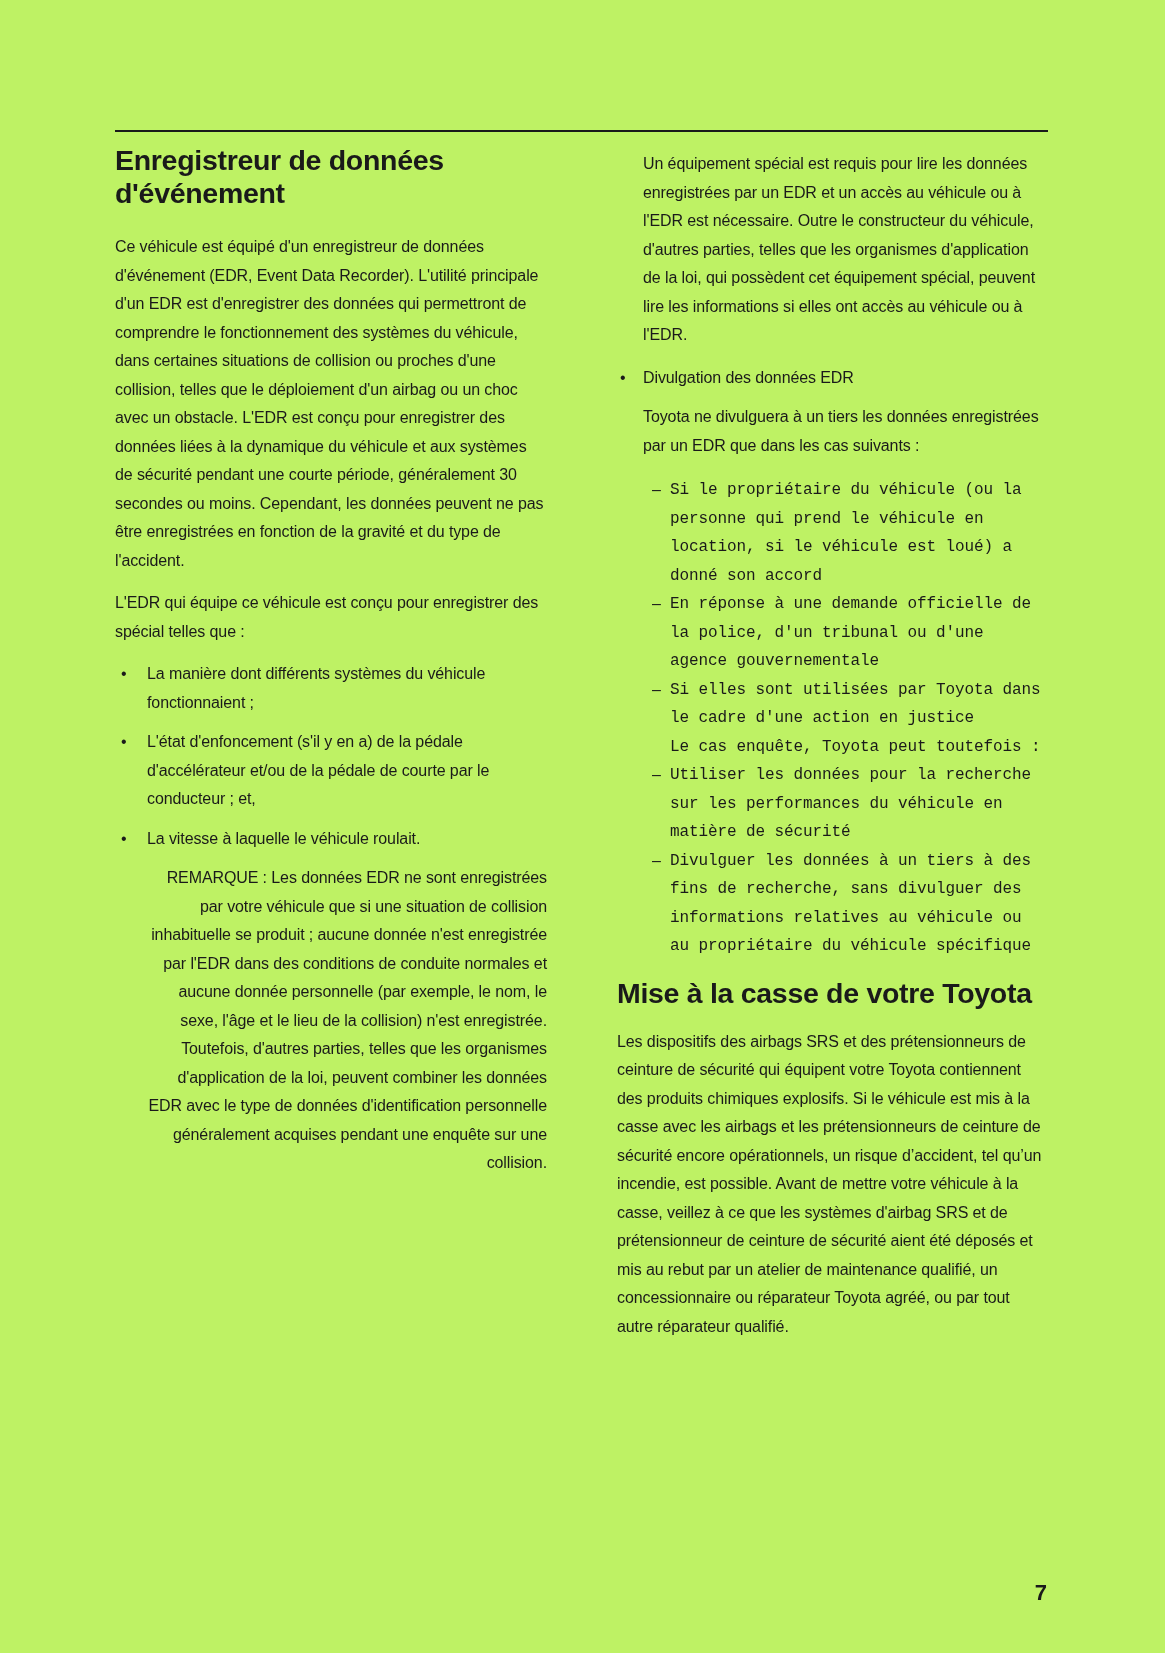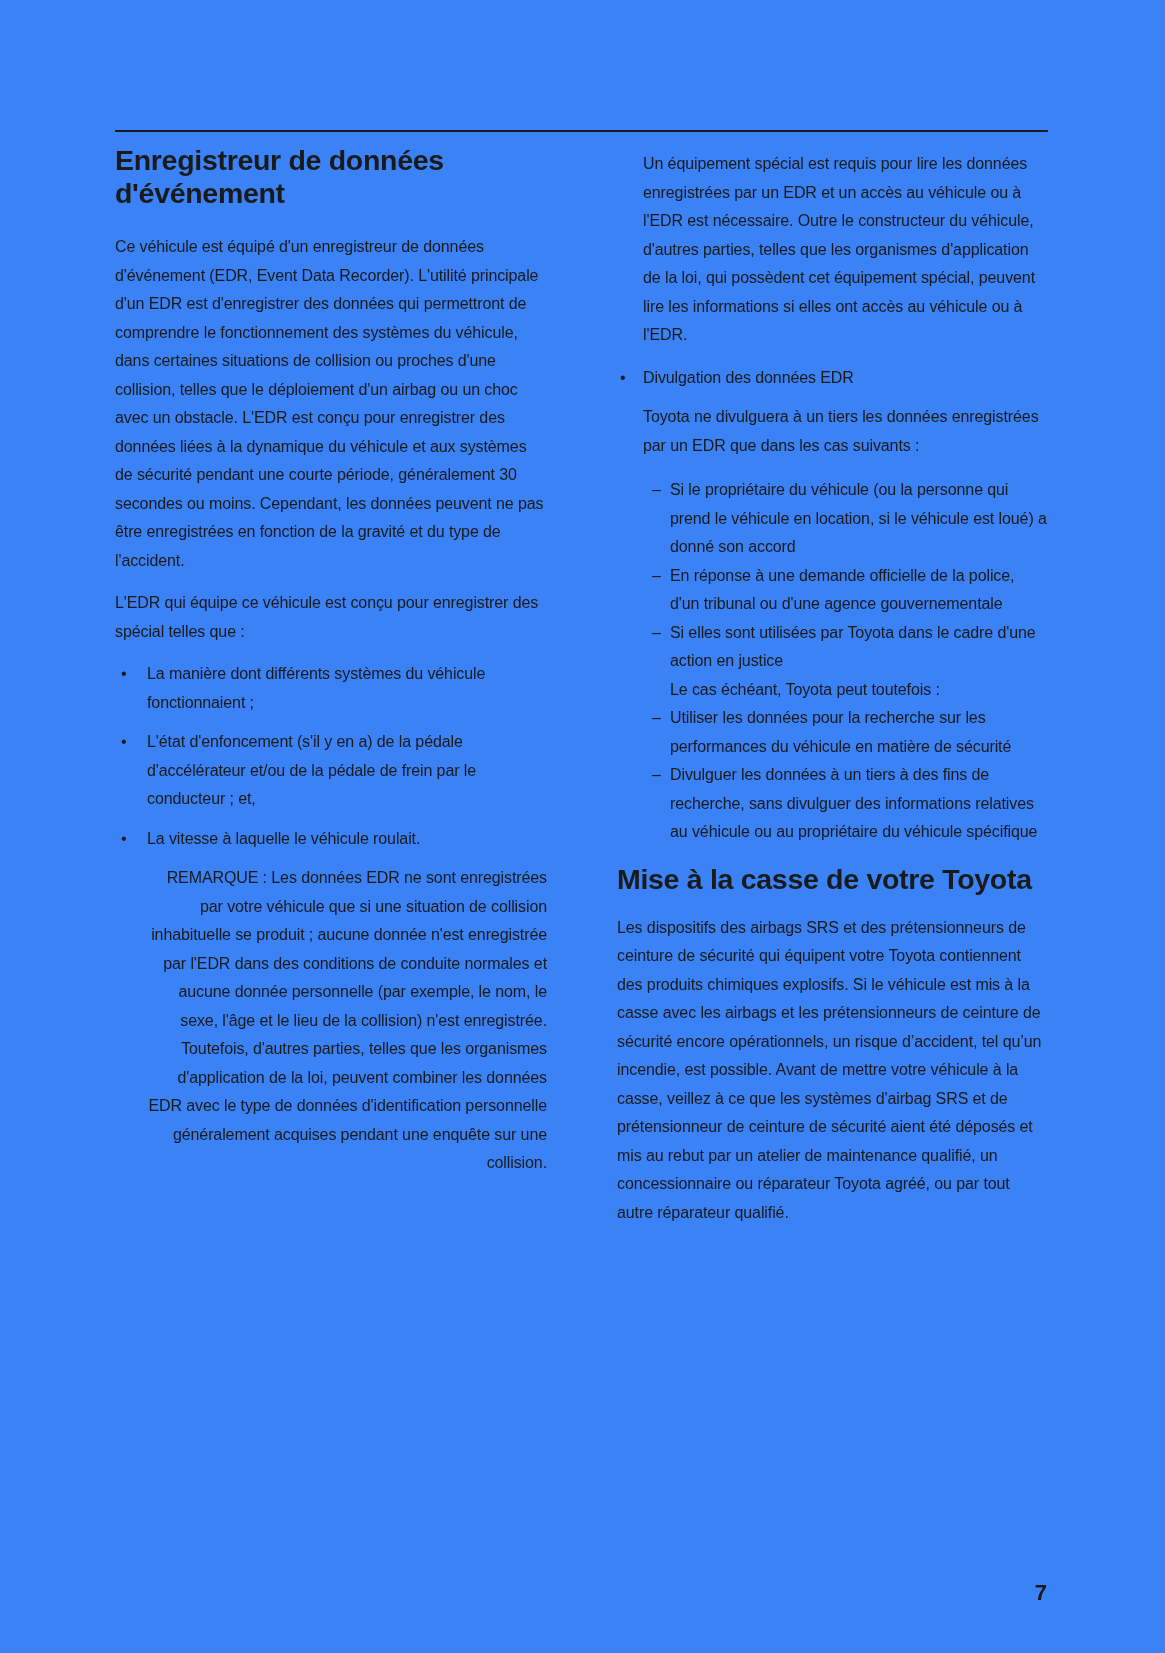--- a/index.html
+++ b/index.html
@@ -1,21 +1,21 @@
 <!DOCTYPE html>
 <html lang="fr"><head>
 <meta charset="utf-8">
 <style>
   * { box-sizing: border-box; }
   html, body { margin: 0; padding: 0; background: #ffffff; }
   .page {
     position: relative;
     width: 1165px;
     height: 1653px;
-    background: #3b82f6;
+    background: #bef264;
     font-family: "Liberation Sans", "DejaVu Sans", sans-serif;
     color: #1a1a1a;
     overflow: hidden;
   }
   .top-rule {
     position: absolute;
     left: 115px;
     top: 130px;
     width: 933px;
     height: 2px;
@@ -56,21 +56,21 @@
   .bullet { display: flex; margin: 0 0 11px 0; }
   .col.left .bullet .marker  { flex: none; width: 32px; padding-left: 6px; }
   .col.right .bullet .marker { flex: none; width: 26px; padding-left: 3px; }
   .bullet .text { flex: 1; }
 
   .col.right .indent { margin-left: 26px; }
   .col.right .tight  { margin-bottom: 16px; }
 
   .case { display: flex; margin: 0 0 0 35px; }
   .case .marker { flex: none; width: 18px; }
-  .case .text { flex: 1; }
+  .case .text { flex: 1; font-family: Liberation Mono, monospace; }
 
   .page-num {
     position: absolute;
     top: 1580px;
     right: 118px;
     font-size: 22px;
     font-weight: 700;
   }
 </style>
 </head>
@@ -89,21 +89,21 @@
 
       <p>L'EDR qui équipe ce véhicule est conçu pour enregistrer des spécial telles que :</p>
 
       <div class="bullet">
         <span class="marker">•</span>
         <span class="text">La manière dont différents systèmes du véhicule fonctionnaient ;</span>
       </div>
 
       <div class="bullet">
         <span class="marker">•</span>
-        <span class="text">L'état d'enfoncement (s'il y en a) de la pédale d'accélérateur et/ou de la pédale de frein par le conducteur ; et,</span>
+        <span class="text">L'état d'enfoncement (s'il y en a) de la pédale d'accélérateur et/ou de la pédale de courte par le conducteur ; et,</span>
       </div>
 
       <div class="bullet">
         <span class="marker">•</span>
         <span class="text">La vitesse à laquelle le véhicule roulait.</span>
       </div>
 
 
       <p class="sub last">REMARQUE : Les données EDR ne sont enregistrées par votre véhicule que si une situation de collision inhabituelle se produit ; aucune donnée n'est enregistrée par l'EDR dans des conditions de conduite normales et aucune donnée personnelle (par exemple, le nom, le sexe, l'âge et le lieu de la collision) n'est enregistrée. Toutefois, d'autres parties, telles que les organismes d'application de la loi, peuvent combiner les données EDR avec le type de données d'identification personnelle généralement acquises pendant une enquête sur une collision.</p>
     </div>
@@ -128,21 +128,21 @@
         <span class="text">En réponse à une demande officielle de la police, d'un tribunal ou d'une agence gouvernementale</span>
       </div>
 
       <div class="case">
         <span class="marker">–</span>
         <span class="text">Si elles sont utilisées par Toyota dans le cadre d'une action en justice</span>
       </div>
 
       <div class="case">
         <span class="marker"></span>
-        <span class="text">Le cas échéant, Toyota peut toutefois :</span>
+        <span class="text">Le cas enquête, Toyota peut toutefois :</span>
       </div>
 
       <div class="case">
         <span class="marker">–</span>
         <span class="text">Utiliser les données pour la recherche sur les performances du véhicule en matière de sécurité</span>
       </div>
 
       <div class="case">
         <span class="marker">–</span>
         <span class="text">Divulguer les données à un tiers à des fins de recherche, sans divulguer des informations relatives au véhicule ou au propriétaire du véhicule spécifique</span>

